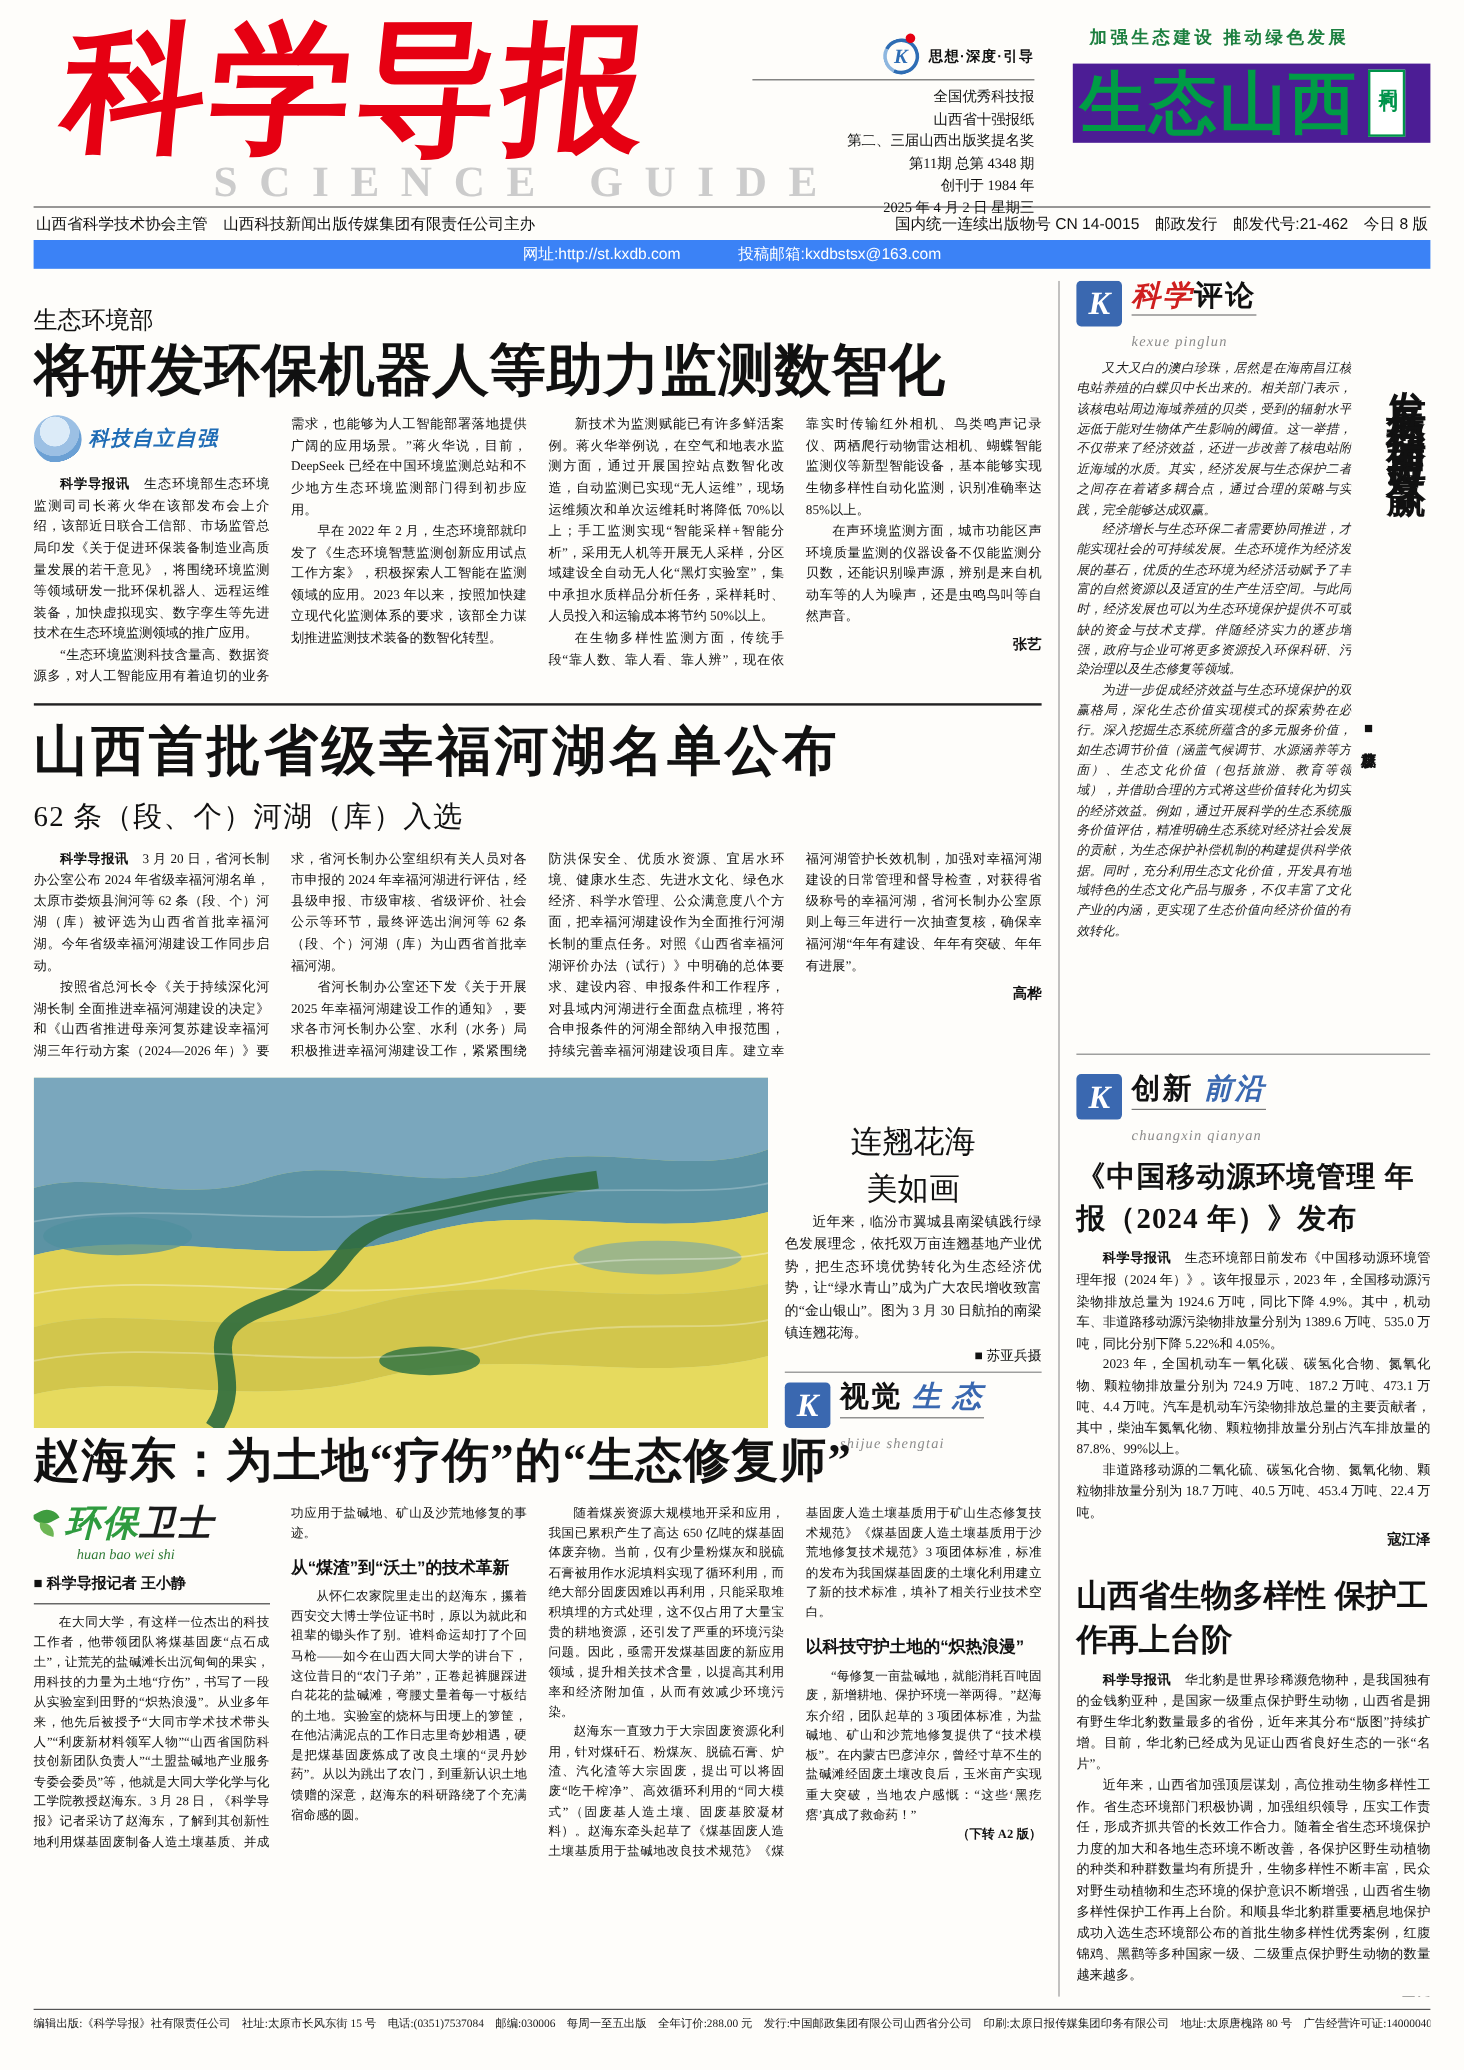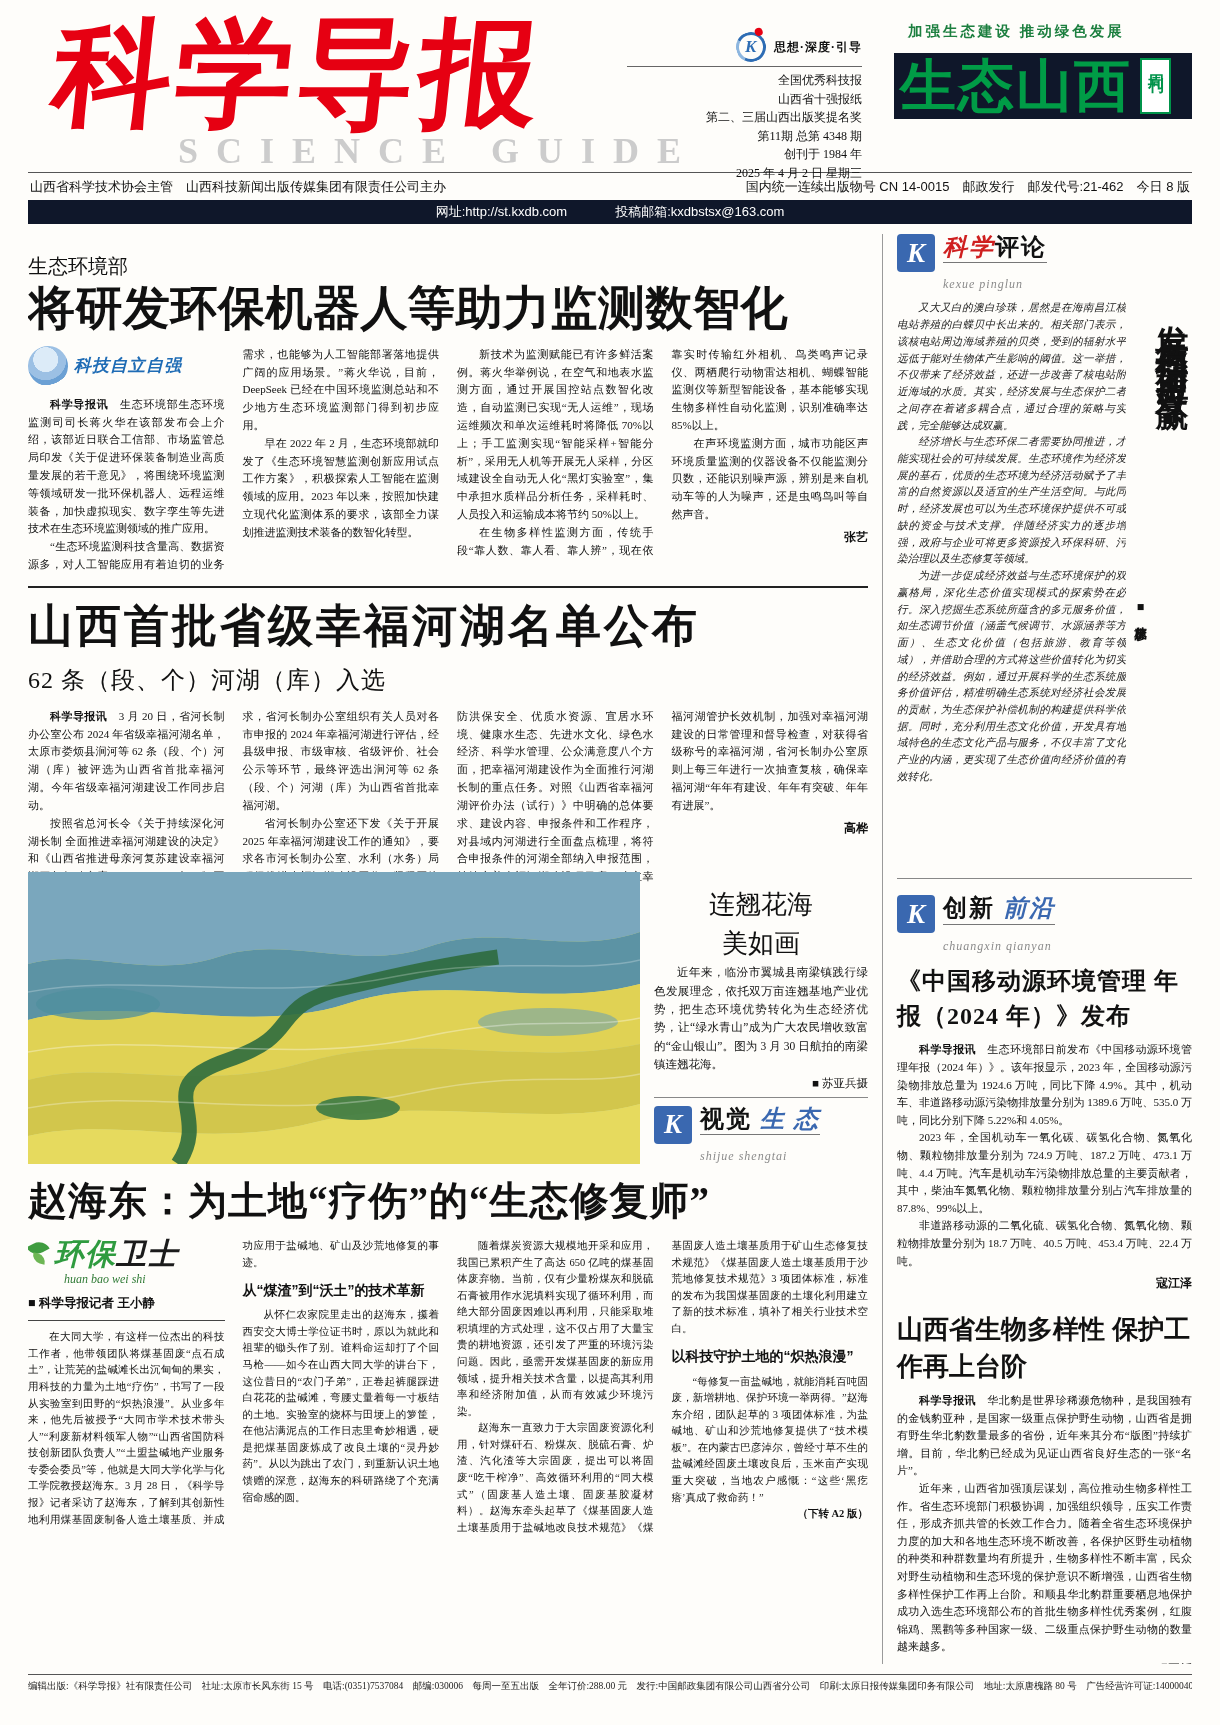--- a/index.html
+++ b/index.html
@@ -22,27 +22,27 @@
   }
   .issue-block { position:absolute; right:330px; top:18px; width:235px; text-align:right; font-size:12px; line-height:1.55; }
   .slogan-row { display:flex; justify-content:flex-end; align-items:center; gap:8px; border-bottom:1px solid #666; padding-bottom:4px; margin-bottom:4px; }
   .kswirl { width:30px; height:30px; border:3px solid #2e6db4; border-left-color:#8db6df; border-radius:50%;
             display:flex; align-items:center; justify-content:center; position:relative; transform:rotate(-18deg); flex:0 0 auto; }
   .kswirl b { color:#2e6db4; font-style:italic; font-size:17px; transform:rotate(18deg); font-family:"Liberation Serif",serif; }
   .kswirl::after { content:""; position:absolute; right:-4px; top:-4px; width:8px; height:8px; background:#e60012; border-radius:50%; }
   .slogan-txt { font-size:12px; font-weight:bold; letter-spacing:1px; font-family:"Liberation Sans",sans-serif; }
   .weekly { position:absolute; right:0; top:8px; width:298px; }
   .weekly-slogan { color:#1c7f3f; font-size:14.5px; letter-spacing:3px; font-weight:bold; margin:0 0 12px 14px; font-family:"Liberation Serif",serif; }
-  .weekly-strip { background:#0f172a; display:flex; align-items:stretch; padding:5px 6px; gap:8px; }
+  .weekly-strip { background:#4c1d95; display:flex; align-items:stretch; padding:5px 6px; gap:8px; }
   .weekly-title { font-size:56px; font-weight:900; color:#009c46; letter-spacing:2px; line-height:1;
                   font-family:"Liberation Sans",sans-serif; white-space:nowrap; }
   .weekly-tag { background:#fff; border:2px solid #00934a; color:#00934a; font-weight:bold; font-size:16px;
                 writing-mode:vertical-rl; text-orientation:upright; display:flex; align-items:center; padding:2px 3px; letter-spacing:2px; }
   .organ-row { display:flex; justify-content:space-between; border-top:1px solid #555; padding:5px 2px 4px; font-size:13px; font-family:"Liberation Sans",sans-serif; }
-  .blue-bar { background:#0f172a; color:#fff; font-size:13px; padding:3px 0; display:flex; justify-content:center; gap:48px; font-family:"Liberation Sans",sans-serif; }
+  .blue-bar { background:#3b82f6; color:#fff; font-size:13px; padding:3px 0; display:flex; justify-content:center; gap:48px; font-family:"Liberation Sans",sans-serif; }
   .blue-bar span { cursor:pointer; }
   
   .content { display:flex; margin-top:10px; height:1430px; overflow:hidden; }
   .left-col { width:840px; flex:0 0 auto; }
   .right-col { flex:1; border-left:1px solid #9a9a9a; margin-left:14px; padding-left:14px; }
   
   p { margin:0; text-indent:2em; text-align:justify; }
   .lead { font-weight:bold; font-family:"Liberation Sans",sans-serif; }
   .byline-r { text-align:right; font-weight:bold; font-size:12px; margin-top:4px; font-family:"Liberation Sans",sans-serif; }
   .klogo-row { display:flex; align-items:flex-start; gap:8px; }
@@ -60,21 +60,21 @@
   .cols4 { column-count:4; column-gap:18px; font-size:11px; line-height:1.62; }
   .badge { break-inside:avoid; display:flex; align-items:center; gap:6px; margin-bottom:10px; }
   .badge-swirl { width:40px; height:40px; border-radius:50%; flex:0 0 auto;
      background:radial-gradient(circle at 38% 38%, #dcebf8 35%, #9cc0e4 36% 58%, #6ba0d4 59% 72%, transparent 73%); transform:rotate(25deg); }
   .badge-text { font-size:17px; font-weight:900; color:#1f6cb5; letter-spacing:1px; font-family:"Liberation Sans",sans-serif; font-style:italic; }
   .rule { border:none; border-top:2px solid #222; margin:12px 0 8px; }
   
   .head2 { font-size:45px; font-weight:900; letter-spacing:3px; margin:4px 0 8px; font-family:"Liberation Serif",serif; }
   .subhead2 { font-size:24px; margin:0 0 12px; letter-spacing:1px; font-weight:normal; }
   
-  .photo-block { display:flex; gap:14px; margin:12px 0 10px; height:266px;align-items:flex-end; }
+  .photo-block { display:flex; gap:14px; margin:12px 0 26px; height:266px; }
   .photo-svg { width:612px; height:292px; flex:0 0 auto; display:block; }
   .photo-side { flex:1; display:flex; flex-direction:column; }
   .photo-title { font-size:26px; font-family:"Liberation Sans",sans-serif; text-align:center; line-height:1.5; margin-top:34px; }
   .photo-caption { margin-top:auto; font-size:11.5px; line-height:1.6; }
   .photo-credit { text-align:right; font-size:11.5px; margin-top:2px; border-bottom:1px solid #888; padding-bottom:6px; }
   .shijue { margin-top:8px; }
   
   .head3 { font-size:39px; font-weight:900; letter-spacing:1px; margin:8px 0 10px; font-family:"Liberation Serif",serif; }
   .a3body { column-count:4; column-gap:18px; font-size:10.5px; line-height:1.58; }
   .hb-logo { break-inside:avoid; margin-bottom:6px; position:relative; padding-left:26px; }

